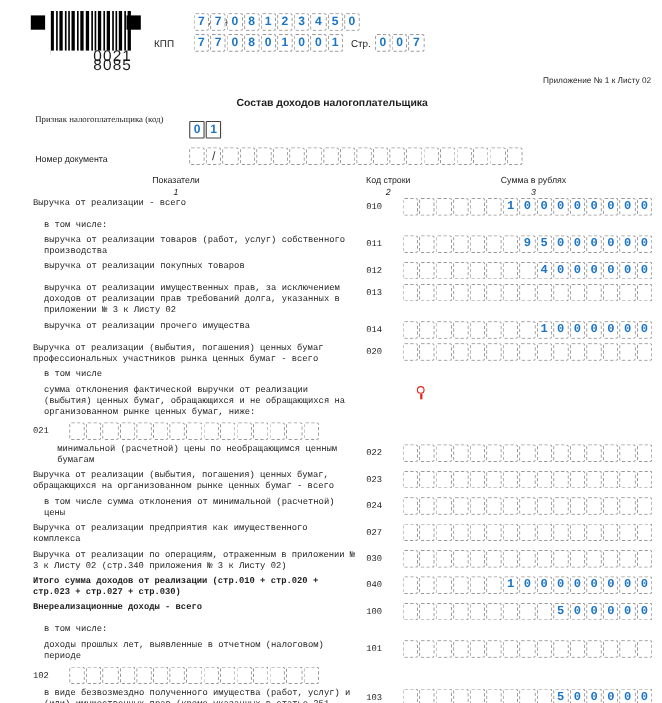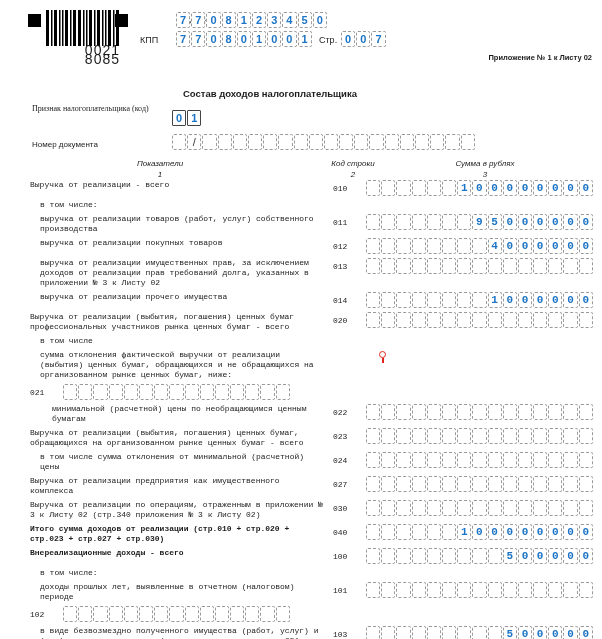--- a/index.html
+++ b/index.html
@@ -11,31 +11,31 @@
   #sq-left{left:28px;top:14px;} #sq-right{left:115px;top:14px;}
   #barcode{position:absolute;left:46px;top:10px;width:74px;height:46px;}
   #barcode-digits{position:absolute;left:46px;top:46px;width:74px;text-align:right;
         font-size:14px;letter-spacing:1px;background:#fff;line-height:9px;}
   .hdr-lbl{position:absolute;font-size:9px;color:#222;}
   #inn-label{left:140px;top:16px;margin-left:48px;} #kpp-label{left:140px;top:35px;}
   #page-label{left:319px;top:35px;}
   .strip{position:absolute;display:flex;}
   #inn-strip{left:176px;top:12px;} #kpp-strip{left:176px;top:31px;}
   #page-strip{left:341px;top:31px;}
-  #appendix{position:absolute;right:10px;top:53px;font-size:7.5px;font-weight:bold;}
+  #appendix{position:absolute;right:10px;top:68px;font-size:7.5px;font-weight:normal;}
   #form-title{position:absolute;left:0;top:88px;width:540px;text-align:center;
-        font-size:9.5px;font-weight:bold;}
+        font-size:9.5px;font-weight:bold;padding-left:32px;}
 
   
   .fld-lbl{position:absolute;left:32px;font-size:8px;}
   #attr-label{top:104px;font-family:Liberation Serif, serif;} #docnum-label{top:140px;}
   #attr-strip{left:172px;top:110px;} #docnum-strip{left:172px;top:134px;}
 
   
-  .colhead{position:absolute;font-size:8px;font-style:italic;text-align:center;}
+  .colhead{position:absolute;font-size:8px;text-align:center;}
   #col-indicators{left:55px;top:159px;width:210px;}
   #col-code{left:318px;top:159px;width:70px;}
   #col-amount{left:400px;top:159px;width:170px;}
   .colnum{position:absolute;font-size:8px;font-style:italic;text-align:center;}
   #num-1{left:55px;top:170px;width:210px;}
   #num-2{left:318px;top:170px;width:70px;}
   #num-3{left:400px;top:170px;width:170px;}
 
   
   #rows{position:absolute;left:30px;top:180px;width:566px;}

